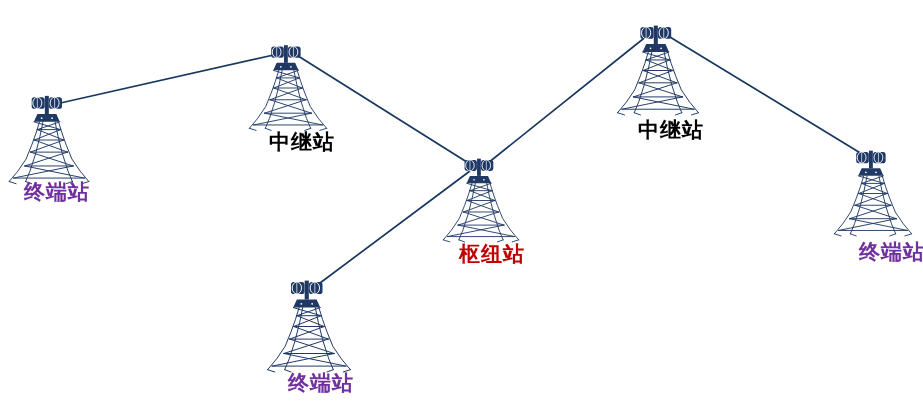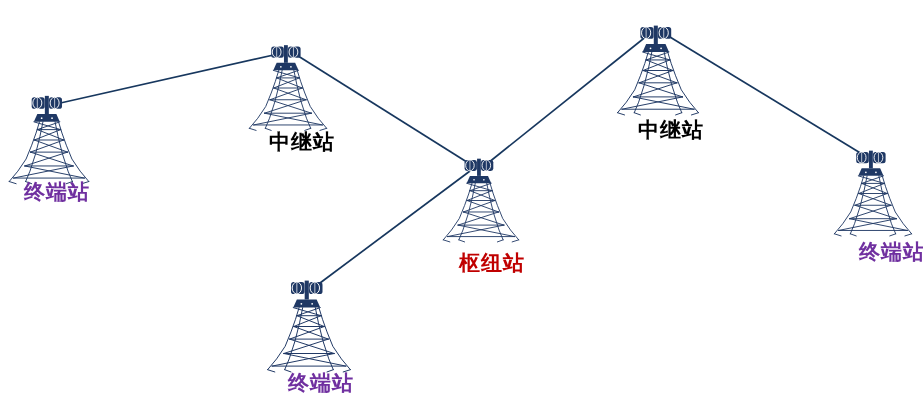--- a/index.html
+++ b/index.html
@@ -123,21 +123,21 @@
     </svg>
 
   <svg class="tower" style="left: 264px; top: 279px; color: rgb(31, 56, 100);" width="90" height="95" viewBox="0 0 100 104">
       <use href="#tower-symbol"></use>
     </svg>
 
   <div class="station-label" style="left: 8px; top: 181px; color: rgb(112, 48, 160);">终端站</div>
 
   <div class="station-label" style="left: 253px; top: 131px; color: rgb(0, 0, 0);">中继站</div>
 
-  <div class="station-label" style="left: 443px; top: 252px; color: rgb(192, 0, 0);">枢纽站</div>
+  <div class="station-label" style="left: 443px; top: 243px; color: rgb(192, 0, 0);">枢纽站</div>
 
   <div class="station-label" style="left: 622px; top: 119px; color: rgb(0, 0, 0);">中继站</div>
 
   <div class="station-label" style="left: 843px; top: 241px; color: rgb(112, 48, 160);">终端站</div>
 
   <div class="station-label" style="left: 272px; top: 372px; color: rgb(112, 48, 160);">终端站</div>
 
 </div>
 
 </body></html>

